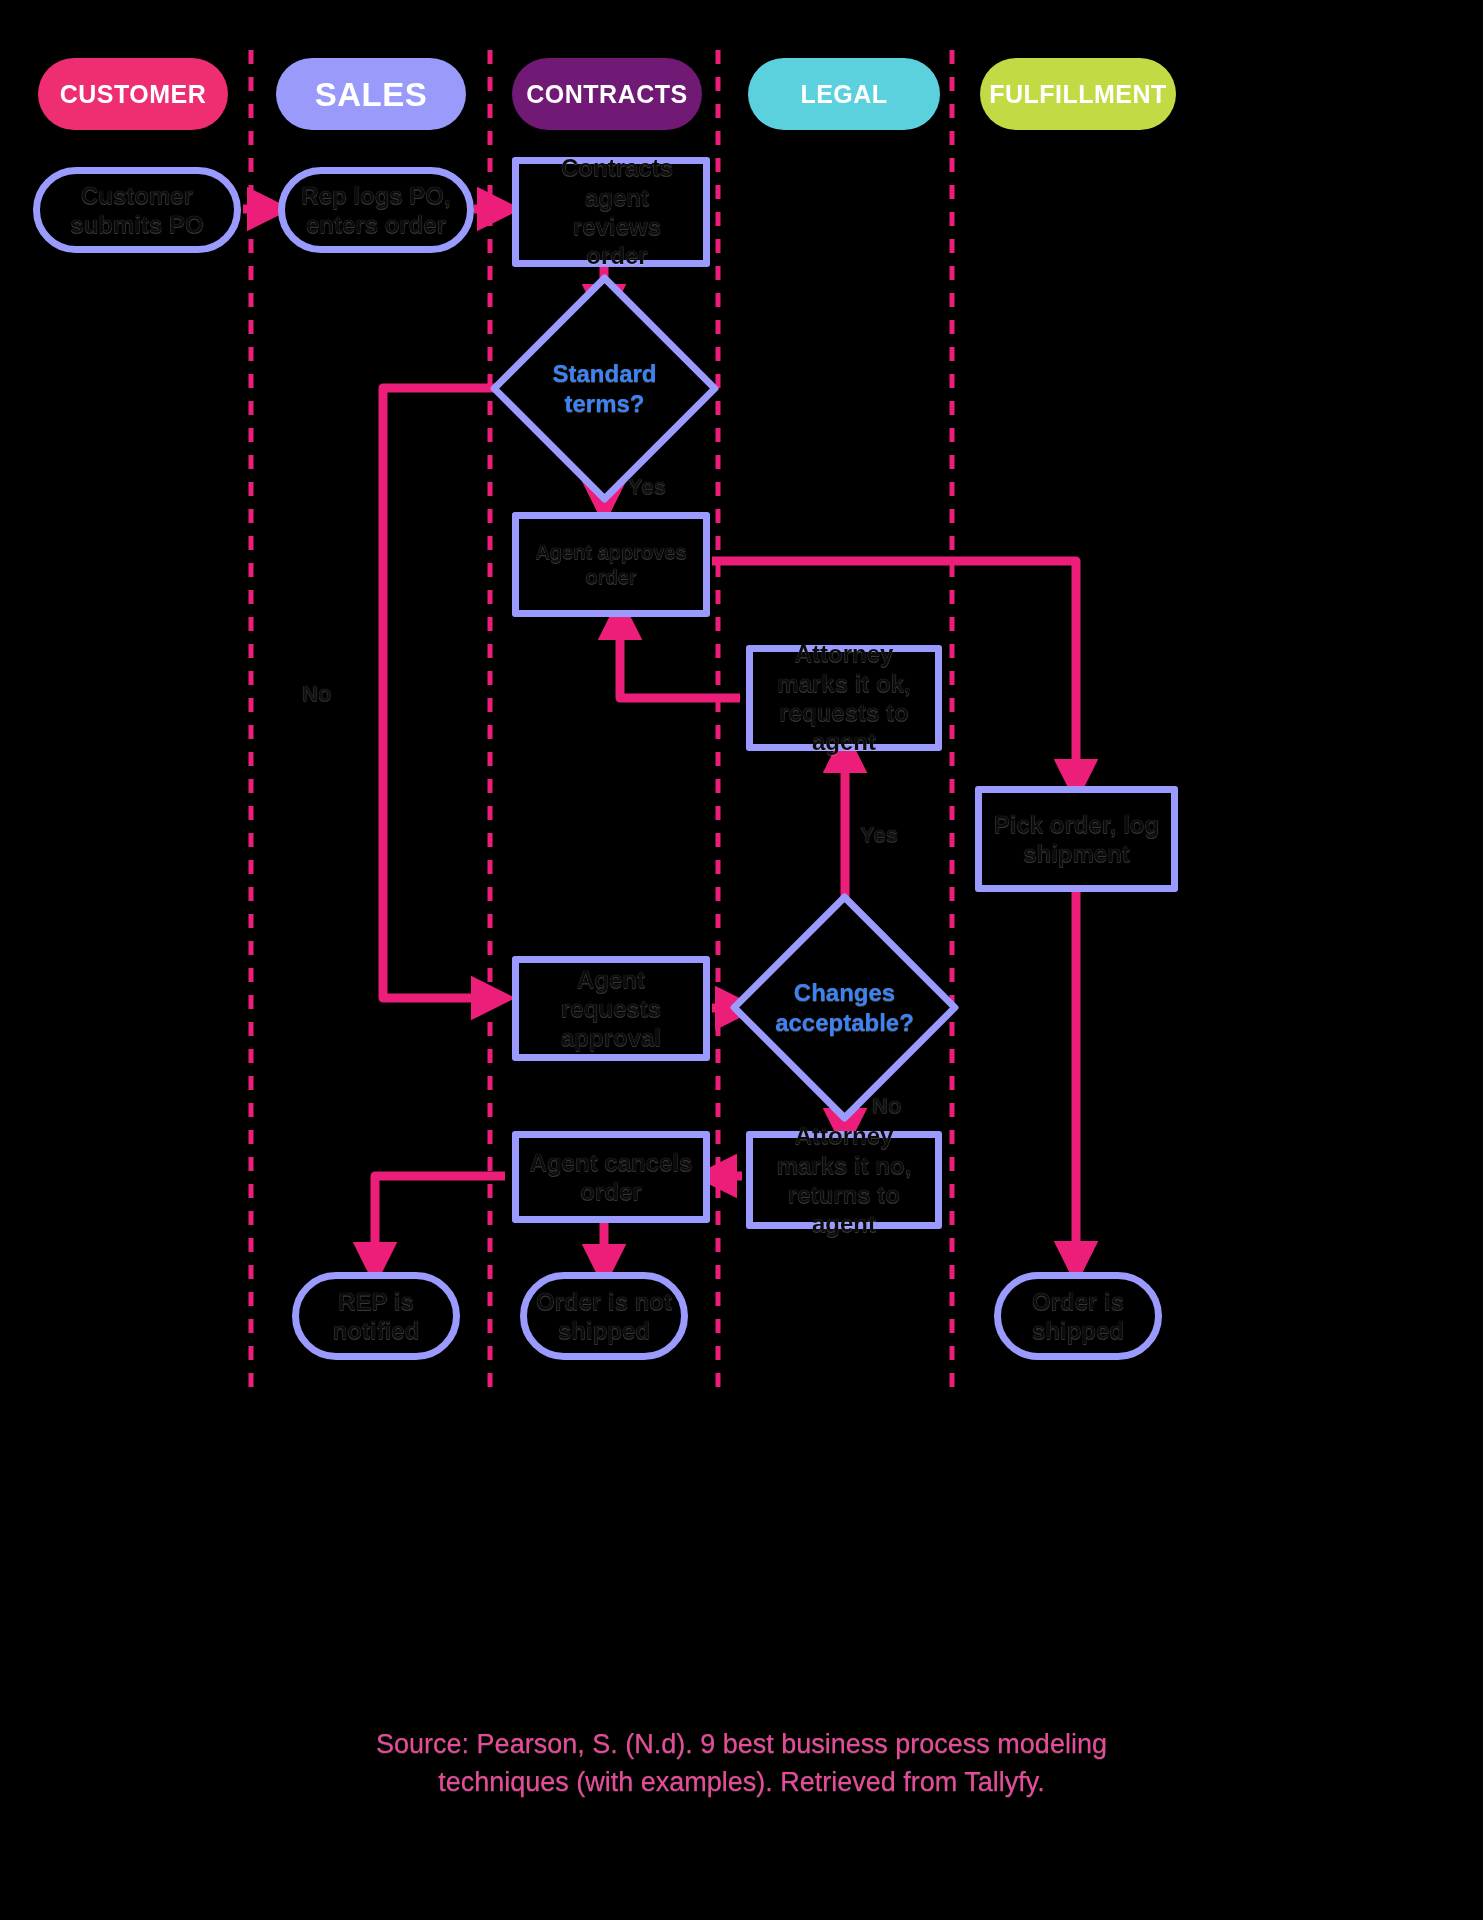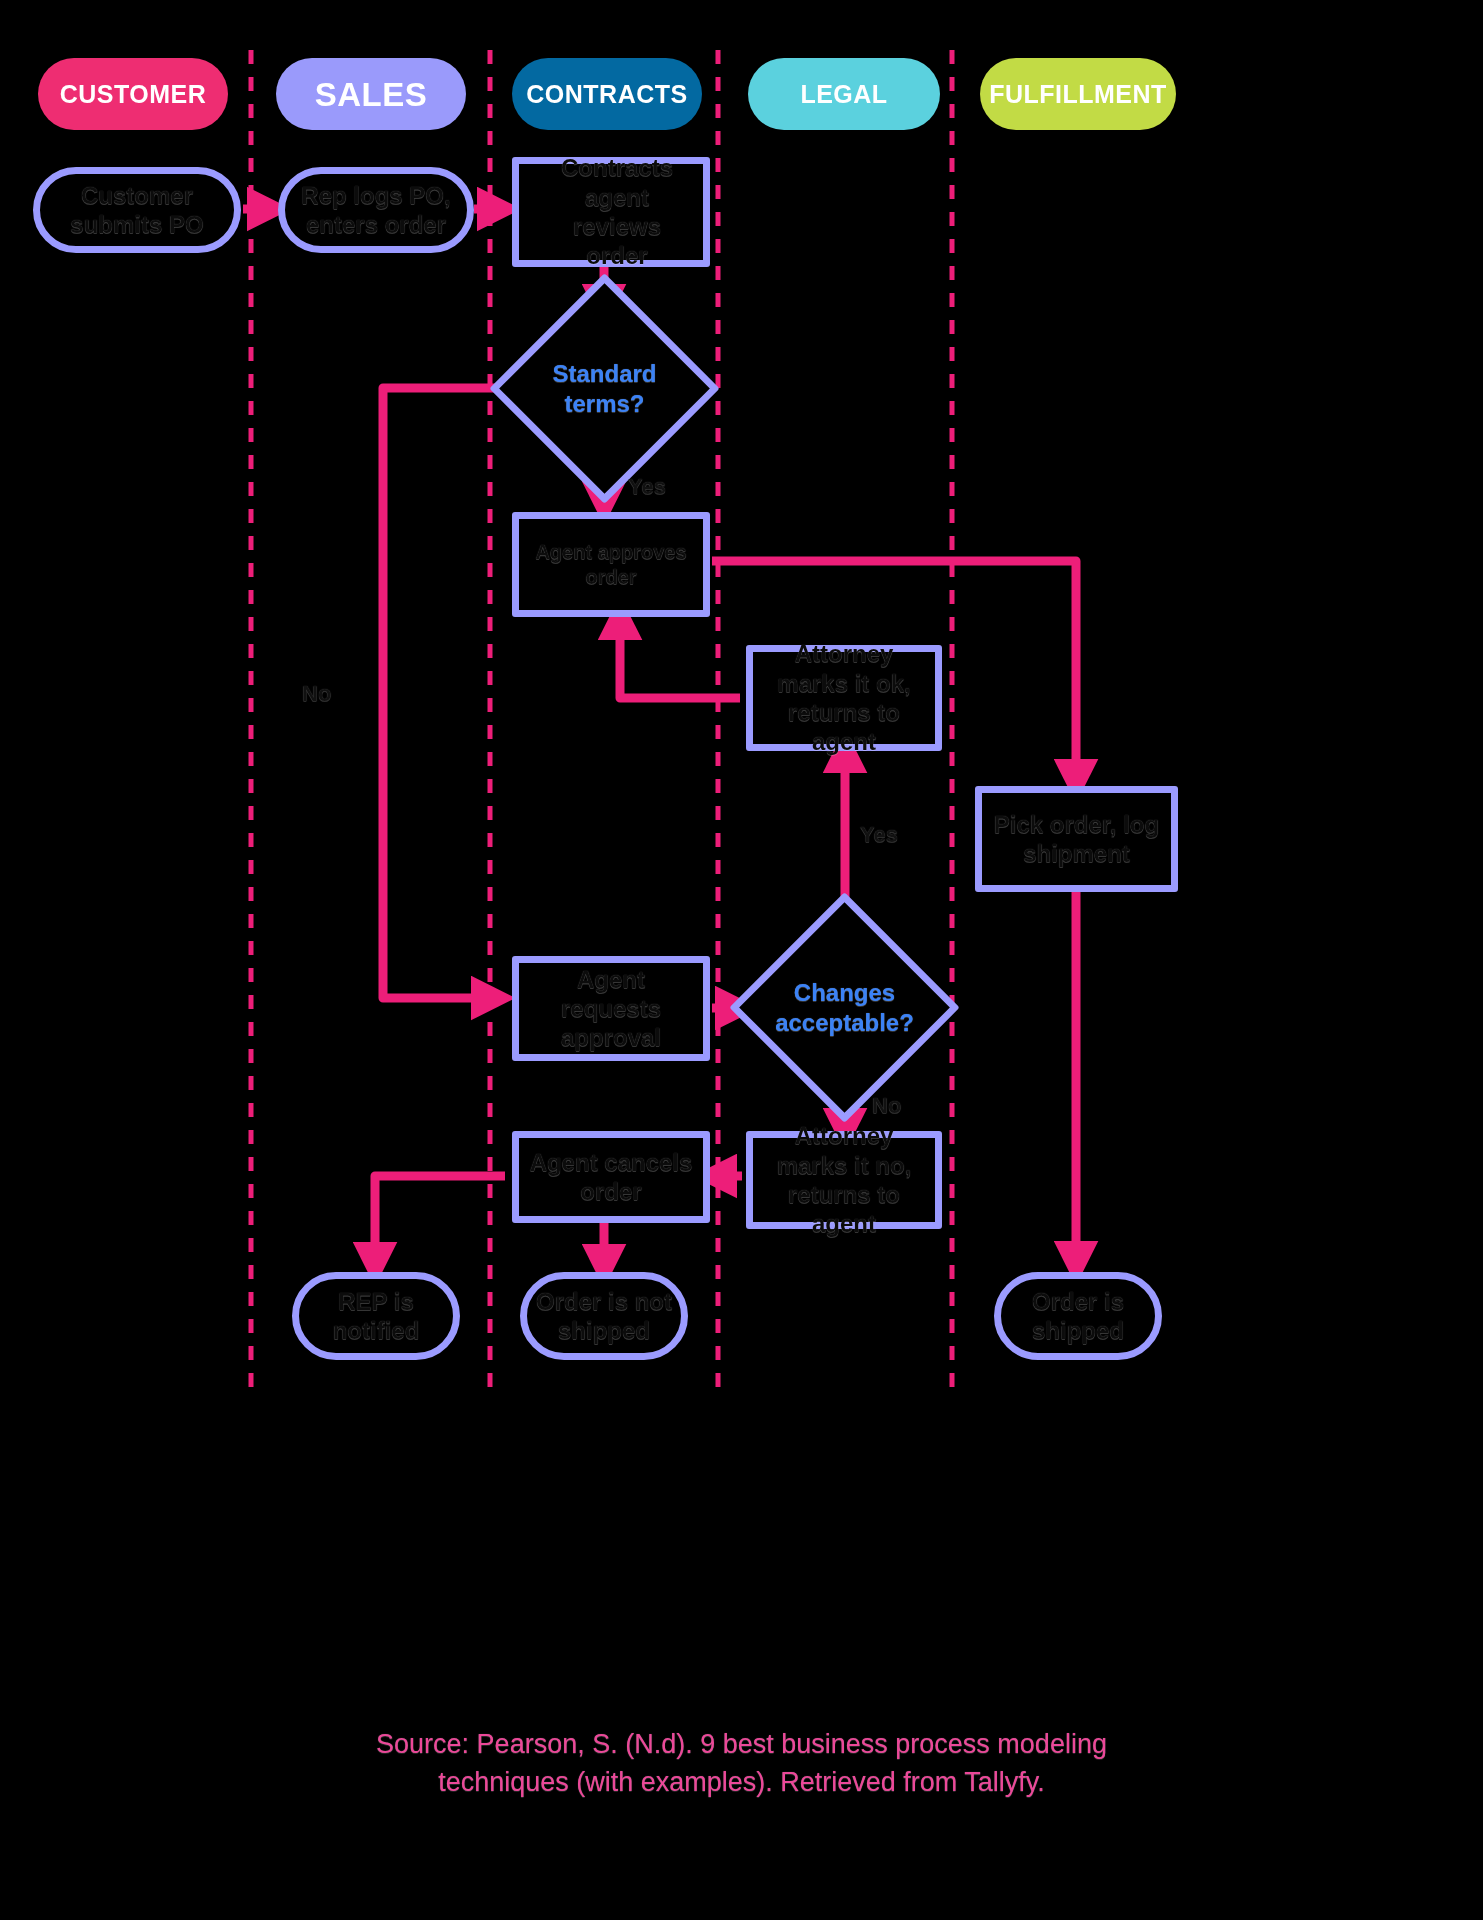--- a/index.html
+++ b/index.html
@@ -148,21 +148,21 @@
       <line x1="1076" y1="892" x2="1076" y2="1264" marker-end="url(#ah)"></line>
     </g>
   </svg>
 
   <div class="lane-header" style="left:38px; top:58px; width:190px; height:72px; font-size:25px; background:#EE2D72;">
     <span>CUSTOMER</span>
   </div>
   <div class="lane-header" style="left:276px; top:58px; width:190px; height:72px; font-size:33px; background:#9A9AFB;">
     <span>SALES</span>
   </div>
-  <div class="lane-header" style="left:512px; top:58px; width:190px; height:72px; font-size:25px; background:#0369a1;">
+  <div class="lane-header" style="left:512px; top:58px; width:190px; height:72px; font-size:25px; background:#701a75;">
     <span>CONTRACTS</span>
   </div>
   <div class="lane-header" style="left:748px; top:58px; width:192px; height:72px; font-size:25px; background:#5BD1DE;">
     <span>LEGAL</span>
   </div>
   <div class="lane-header" style="left:980px; top:58px; width:196px; height:72px; font-size:25px; background:#C2DB45;">
     <span>FULFILLMENT</span>
   </div>
 
   <div class="node terminal" style="left:33px; top:167px; width:208px; height:86px; font-size:24px;">
@@ -180,21 +180,21 @@
   <div class="diamond" style="left:523px; top:307px; width:163px; height:163px;">
     <div class="dshape"></div>
     <div class="dlabel" style="font-size:24px;">Standard terms?</div>
   </div>
 
   <div class="node process" style="left:512px; top:512px; width:198px; height:105px; font-size:20px;">
     <span class="node-text">Agent approves order</span>
   </div>
 
   <div class="node process" style="left:746px; top:645px; width:196px; height:106px; font-size:24px;">
-    <span class="node-text">Attorney marks it ok, returns to agent</span>
+    <span class="node-text">Attorney marks it ok, requests to agent</span>
   </div>
 
   <div class="node process" style="left:975px; top:786px; width:203px; height:106px; font-size:24px;">
     <span class="node-text">Pick order, log shipment</span>
   </div>
 
   <div class="node process" style="left:512px; top:956px; width:198px; height:105px; font-size:24px;">
     <span class="node-text">Agent requests approval</span>
   </div>
 

